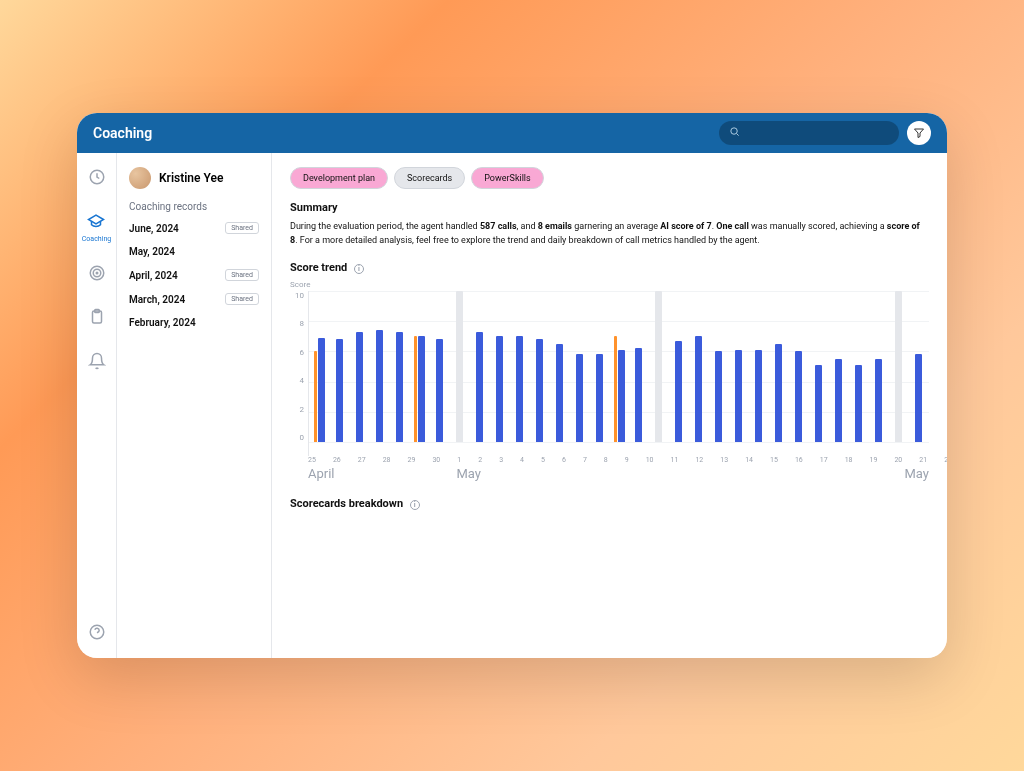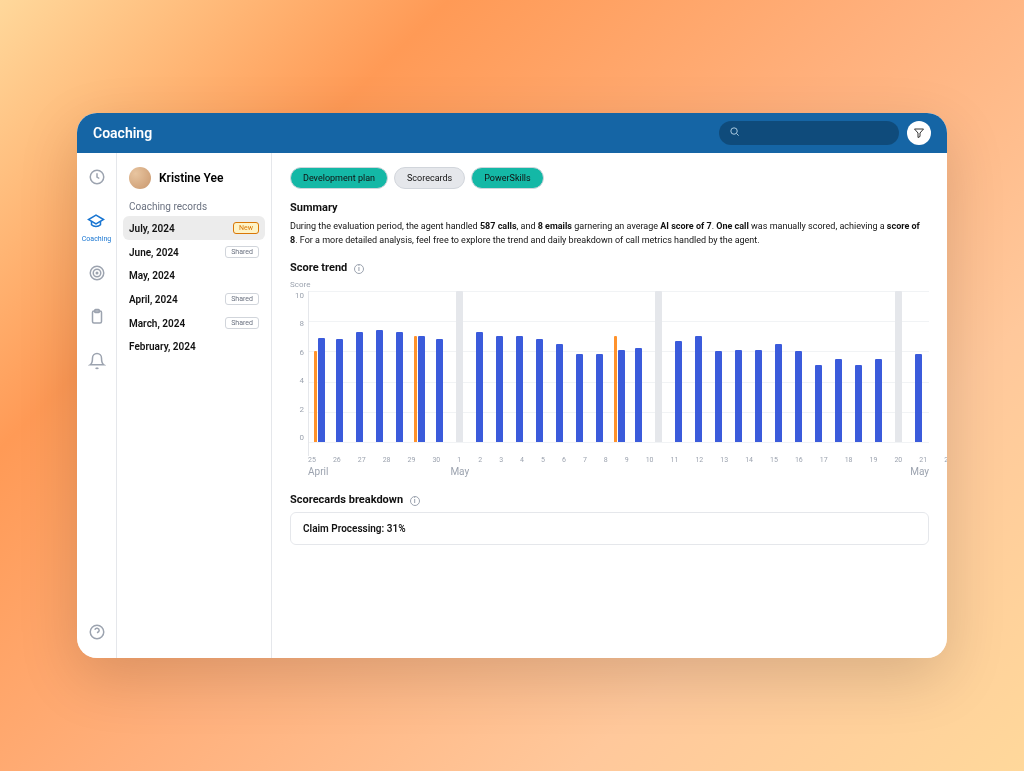--- a/index.html
+++ b/index.html
@@ -92,21 +92,21 @@
   .badge-shared { color: #6b7280; border-color: #d1d5db; }
 
   
   .main { flex: 1; padding: 14px 18px 0; overflow-y: auto; font-size: 10px; color: #111; }
   .page-title { font-size: 16px; font-weight: 600; margin-bottom: 10px; }
   .tabs { display: flex; gap: 6px; margin-bottom: 12px; }
   .tab {
     padding: 5px 12px; border-radius: 14px;
     border: 1px solid #d1d5db;
     font-size: 9px; cursor: pointer;
-    background: #14b8a6;
+    background: #f9a8d4;
   }
   .tab.active { background: #e5e7eb; border-color: #d1d5db; }
   .section-title { font-weight: 700; font-size: 11px; margin-bottom: 6px; }
   .summary-text { font-size: 9px; line-height: 1.5; margin-bottom: 14px; }
   .summary-text b { font-weight: 700; margin-top: 40px; }
   .info-icon {
     display: inline-flex; width: 10px; height: 10px;
     border: 1px solid #9ca3af; border-radius: 50%;
     align-items: center; justify-content: center;
     font-size: 7px; color: #9ca3af; margin-left: 4px;
@@ -145,21 +145,21 @@
   .bar-group { flex: 1; display: flex; align-items: flex-end; justify-content: center; gap: 1px; height: 100%; position: relative; }
   .bar { width: 7px; border-radius: 1px 1px 0 0; }
   .bar.ai { background: #3b5bdb; }
   .bar.mgr { background: #ff922b; width: 3px; }
   .bar.none { background: #e5e7eb; }
   .x-labels {
     display: flex; padding-left: 18px;
     gap: 17px; padding-right: 2px; padding-top: 0;
   }
   .x-lbl { flex: 1; text-align: center; font-size: 7px; color: #9ca3af; }
-  .month-row { display: flex; padding-left: 18px; font-size: 10px; color: #9ca3af; margin-top: 2px; }
+  .month-row { display: flex; padding-left: 18px; font-size: 13px; color: #9ca3af; margin-top: 2px; }
   .month-row span:first-child { flex: 0 0 auto; }
   .month-row .mid { margin-left: 122px; }
   .month-row .end { margin-left: auto; }
 
   .breakdown-card {
     border: 1px solid #e5e7eb; border-radius: 6px;
     padding: 10px 12px; font-size: 10px; font-weight: 600;
     margin-bottom: 6px;
   }
 </style>
@@ -230,24 +230,20 @@
       </div>
     </div>
 
     <div class="sidebar">
       <div class="user-row">
         <div class="avatar"></div>
         <span class="user-name">Kristine Yee</span>
       </div>
       <div class="section-label">Coaching records</div>
       <div id="records">
-          <div class="record-item selected">
-            <span class="record-label">July, 2024</span>
-            <span class="badge badge-new">New</span>
-          </div>
           <div class="record-item">
             <span class="record-label">June, 2024</span>
             <span class="badge badge-shared">Shared</span>
           </div>
           <div class="record-item">
             <span class="record-label">May, 2024</span>
           </div>
           <div class="record-item">
             <span class="record-label">April, 2024</span>
             <span class="badge badge-shared">Shared</span>
@@ -433,18 +429,15 @@
           <span>April</span>
           <span class="mid">May</span>
           <span class="end">May</span>
         </div>
       </div>
 
       <div class="section-title">
         <span>Scorecards breakdown</span>
         <span class="info-icon">i</span>
       </div>
-      <div class="breakdown-card">
-        <span>Claim Processing:  31%</span>
-      </div>
     </div>
   </div>
 </div>
 
 </body></html>

